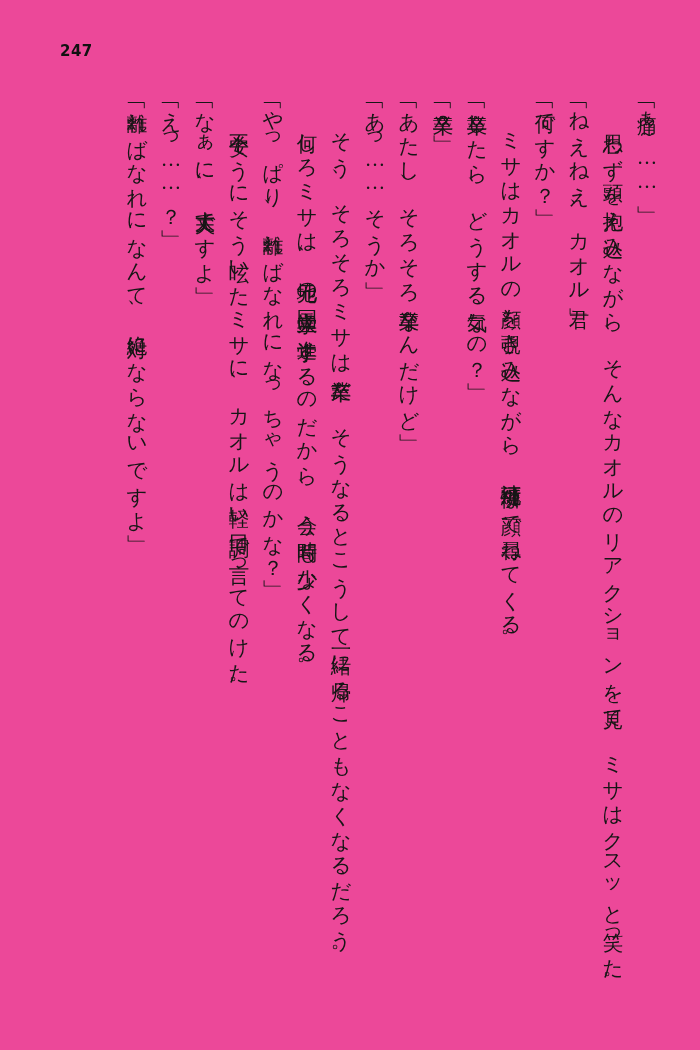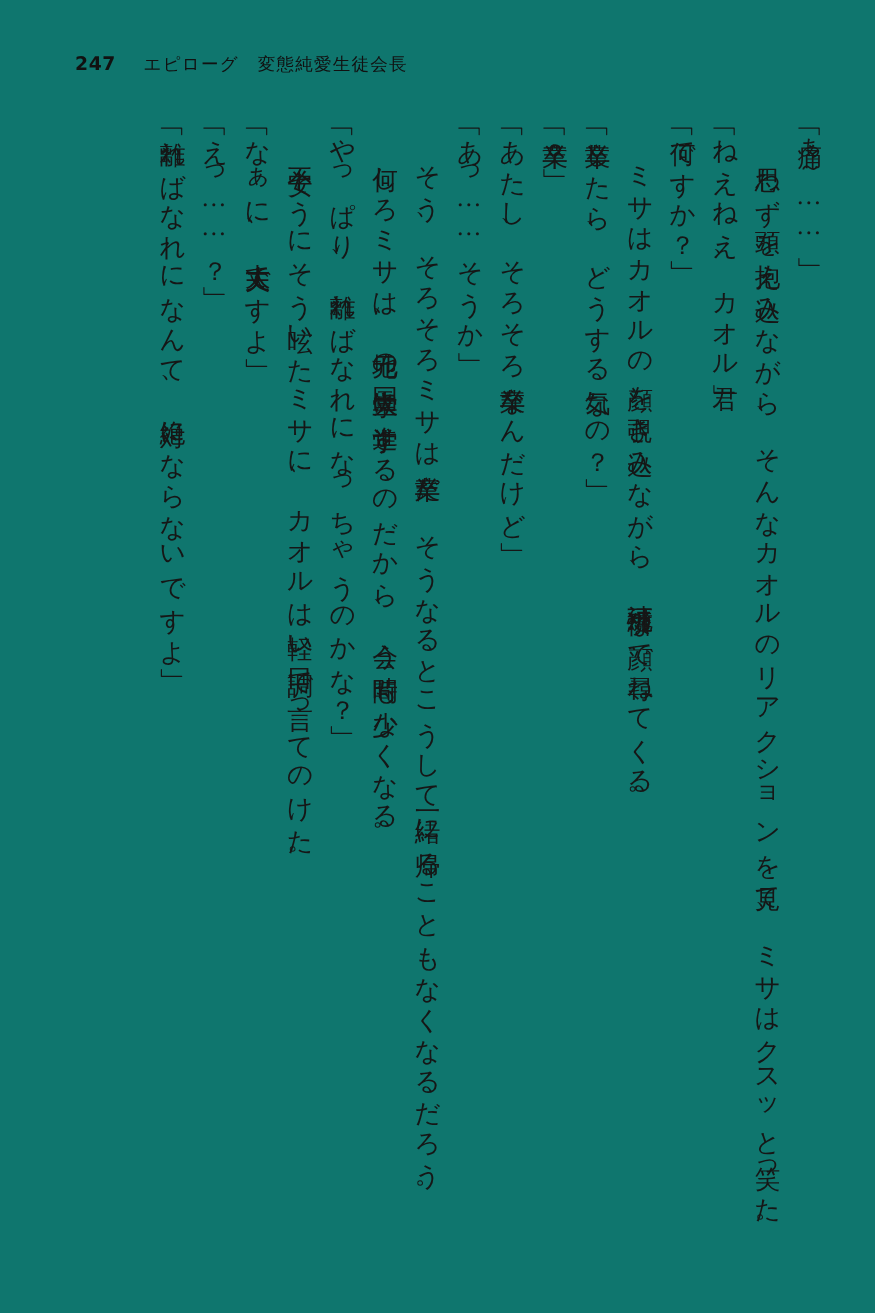--- a/index.html
+++ b/index.html
@@ -11,21 +11,21 @@
     width: 700px;
     height: 1050px;
     overflow: hidden;
     font-family: "Liberation Serif", "DejaVu Serif", serif;
     color: #1a1a1a;
   }
   .page {
     position: relative;
     width: 700px;
     height: 1050px;
-    background: #0f766e;
+    background: #ec4899;
     box-sizing: border-box;
   }
   .header {
     position: absolute;
     top: 42px;
     left: 0;
     width: 700px;
     height: 24px;
     display: flex;
     align-items: baseline;
@@ -75,21 +75,20 @@
     white-space: nowrap;
   }
 </style>
 </head>
 <body>
 
 <div class="page">
 
   <div class="header">
     <span class="folio">247</span>
-    <span class="running-title">エピローグ　変態純愛生徒会長</span>
   </div>
 
   <div class="body-area">
     <div class="vtext">
       <span class="vline">「痛ぁ～……」</span>
       <span class="vline">　思わず頭を抱え込みながら、そんなカオルのリアクションを見て、ミサはクスッと笑った。</span>
       <span class="vline">「ねえねえ、カオル君」</span>
       <span class="vline">「何ですか？」</span>
       <span class="vline">　ミサはカオルの顔を覗き込みながら、清純可憐な顔で尋ねてくる。</span>
       <span class="vline">「卒業したら、どうする気なの？」</span>

